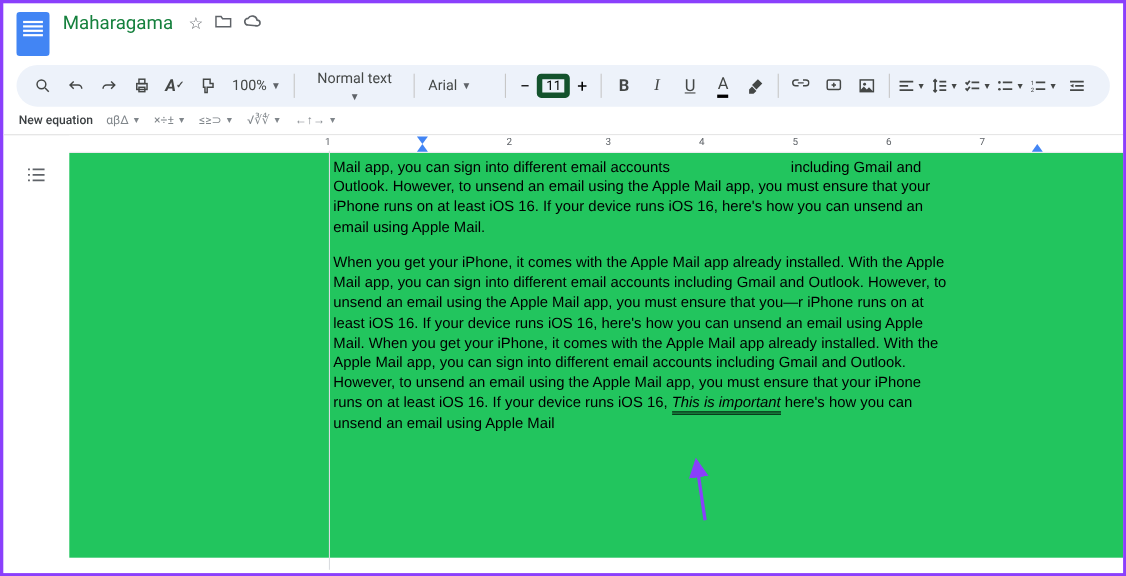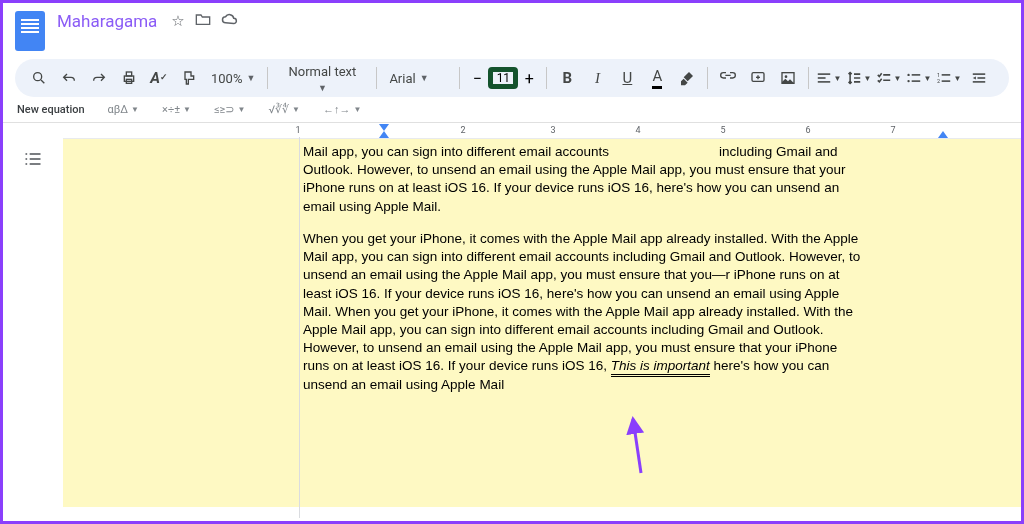--- a/index.html
+++ b/index.html
@@ -27,21 +27,21 @@
   }
   .docs-icon::before {
     content: '';
     position: absolute;
     top: 8px; left: 6px; right: 6px;
     height: 2px; background: #fff;
     box-shadow: 0 4px 0 #fff, 0 8px 0 #fff, 0 12px 0 #fff;
   }
   .title-area { display: flex; flex-direction: column; }
   .title-row { display: flex; align-items: center; gap: 10px; }
-  .doc-title { font-size: 17px; color: #8b5cf6; padding: 2px 4px; }
+  .doc-title { font-size: 17px; color: #15803d; padding: 2px 4px; }
   .title-icons { display: flex; gap: 10px; color: #5f6368; font-size: 15px; }
   .title-icons span { cursor: pointer; }
   .menubar { display: flex; gap: 2px; margin-top: 2px; }
   .menubar div {
     padding: 3px 7px;
     font-size: 13px;
     color: #202124;
     border-radius: 4px;
     cursor: pointer;
   }
@@ -81,21 +81,21 @@
   .font-size-box .fs-val {
     border: 5px solid #14532d;
     border-radius: 4px;
     width: 30px; height: 22px;
     display: flex; align-items: center; justify-content: center;
     font-size: 12px;
   }
   .equation-bar {
     display: flex;
     align-items: flex-start;
-    gap: 23px;
+    gap: 12px;
     padding: 6px 14px;
     font-size: 11px;
     color: #5f6368;
     border-bottom: 1px solid #e0e0e0;
   }
   .equation-bar .neq { color: #3c4043; font-weight: 500; }
   .eq-item { display: flex; align-items: center; gap: 3px; color: #80868b; cursor: pointer; }
   .eq-item .arrow { font-size: 8px; }
   .ruler {
     height: 16px;
@@ -123,21 +123,21 @@
   }
   .left-panel {
     width: 60px;
     display: flex;
     justify-content: center;
     padding-top: 12px;
     color: #5f6368;
   }
   .doc-page {
     flex: 1;
-    background: #fef9c3;
+    background: #22c55e;
     padding-left: 240px;
     padding-right: 60px;
     padding-top: 4px;
     overflow: hidden;
   }
   .page-border {
     position: absolute;
     left: 296px;
     top: 134px;
     bottom: 3px;

